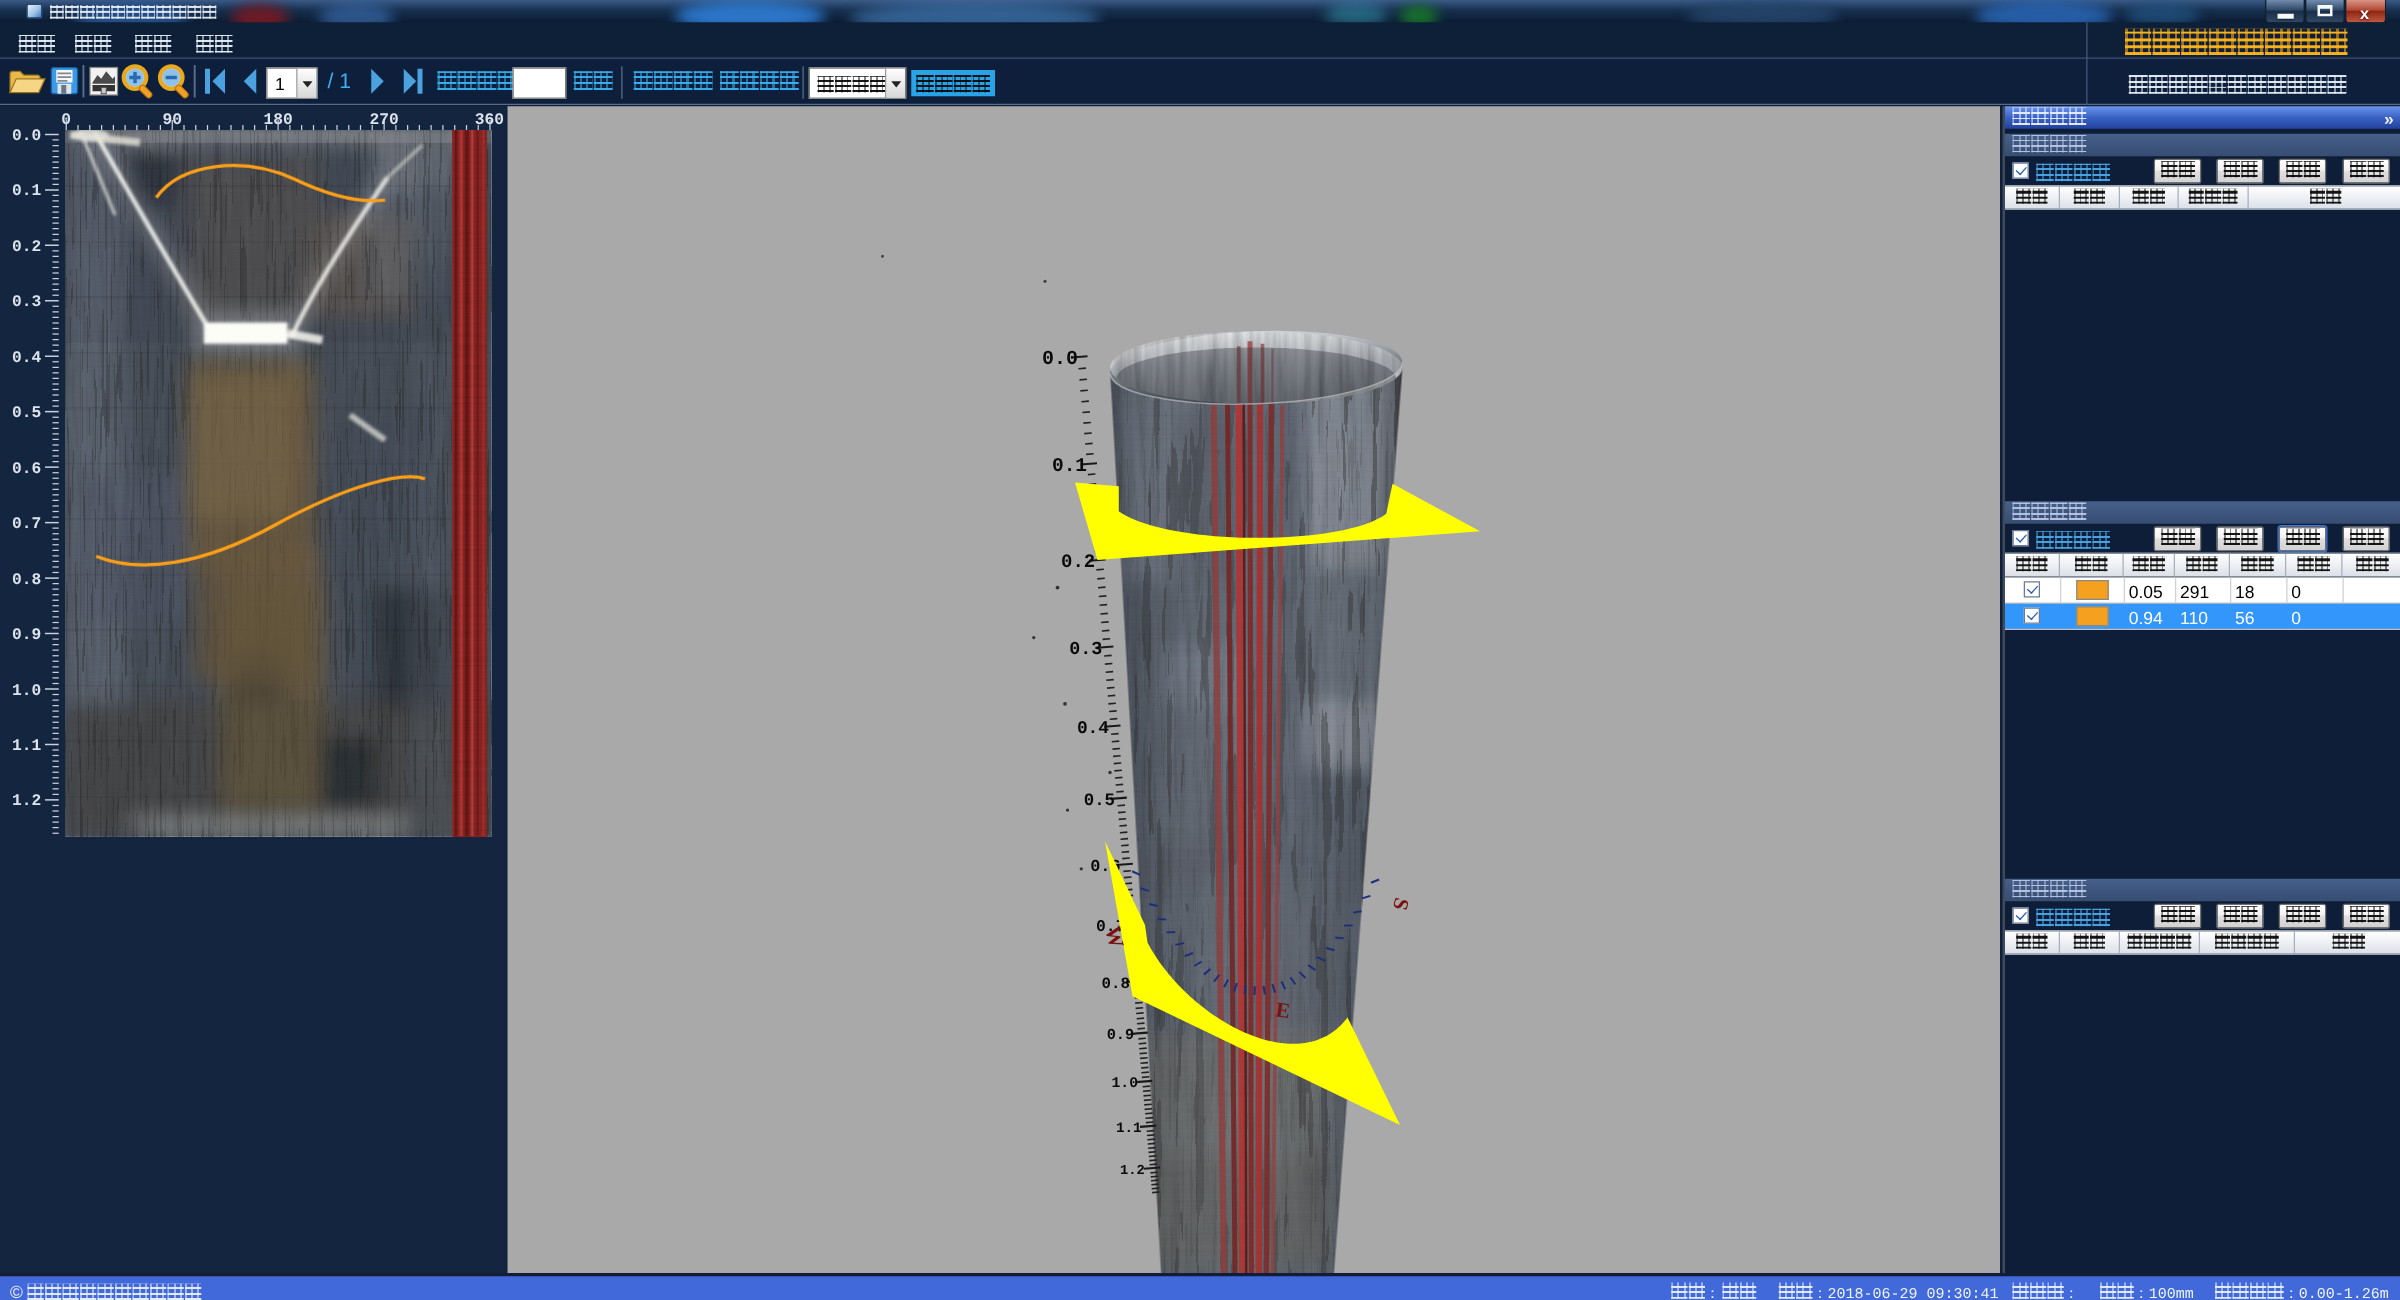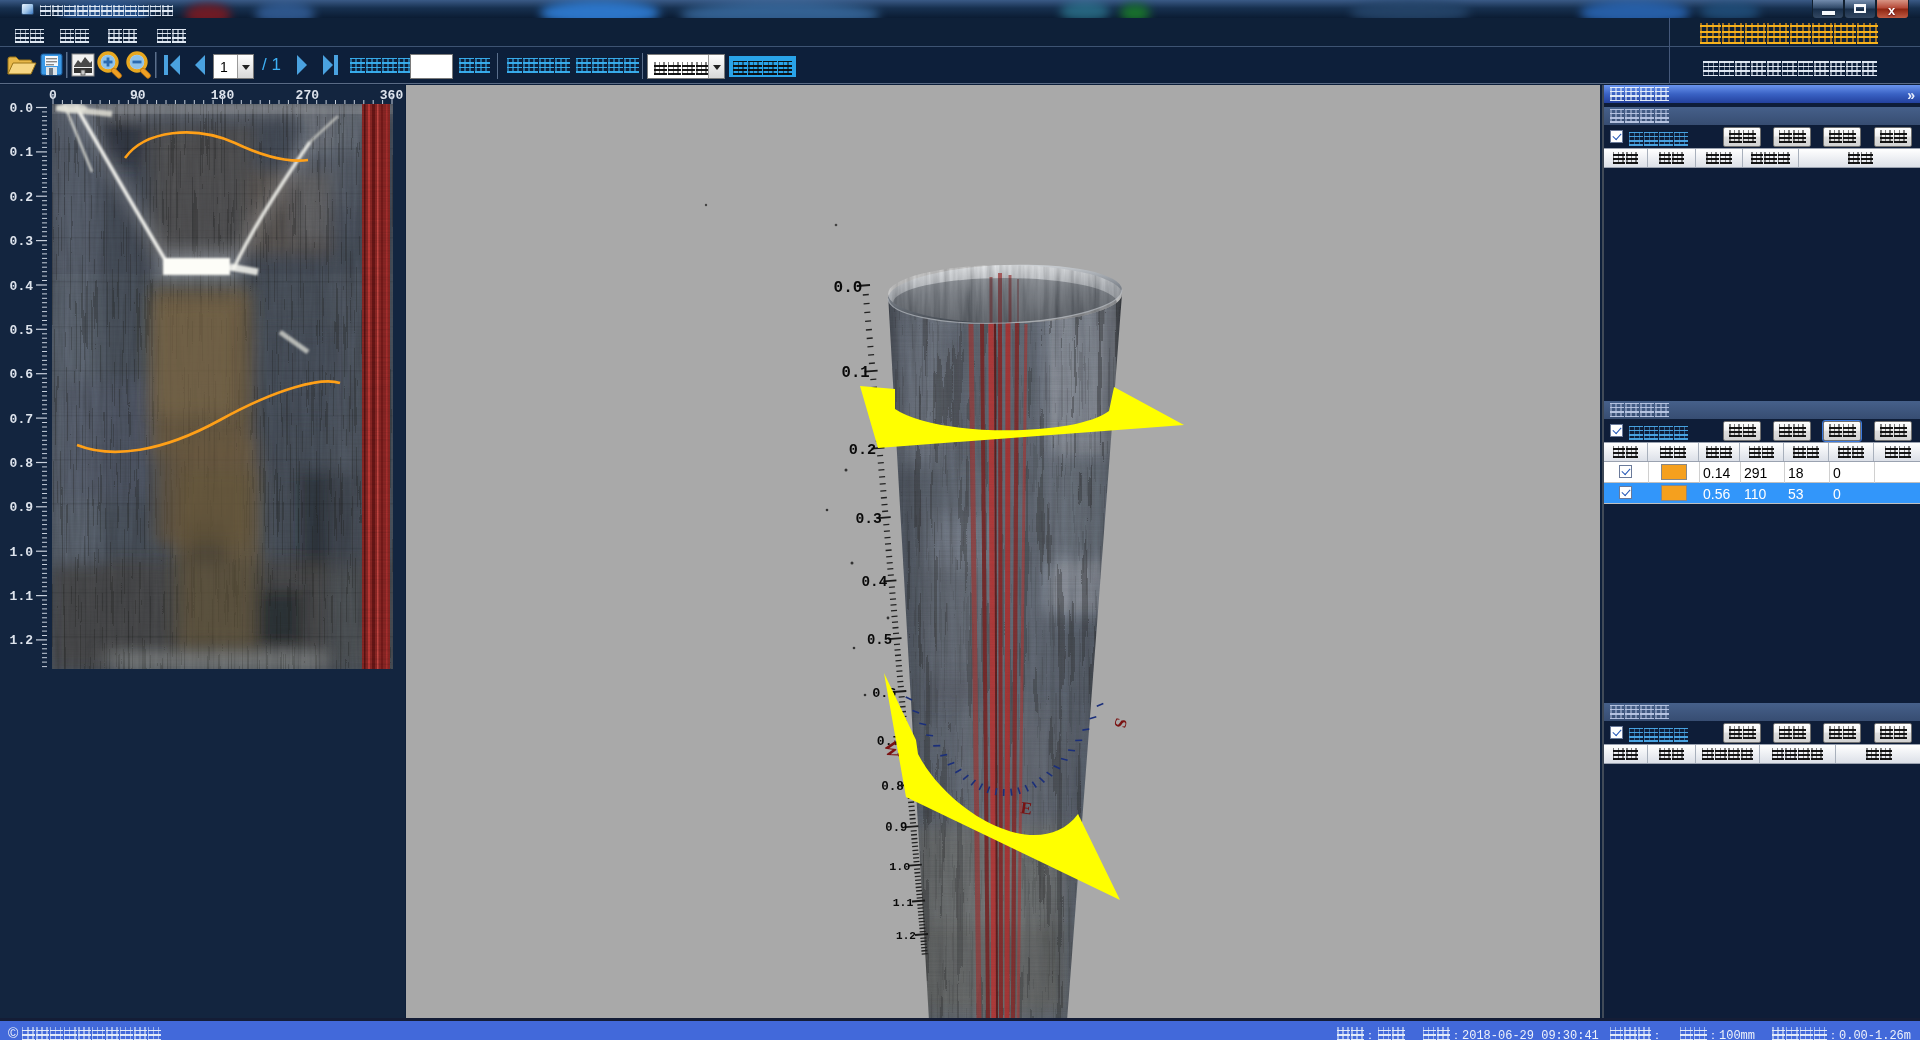--- a/index.html
+++ b/index.html
@@ -778,37 +778,37 @@
     <div class="thc" style="left:44px;width:51px"><i class="cj cK" style="width:12.1px;height:12.1px;margin-right:1px"></i><i class="cj cK" style="width:12.1px;height:12.1px;margin-right:0px"></i></div>
     <div class="thc" style="left:95px;width:41px"><i class="cj cK" style="width:12.1px;height:12.1px;margin-right:1px"></i><i class="cj cK" style="width:12.1px;height:12.1px;margin-right:0px"></i></div>
     <div class="thc" style="left:136px;width:44px"><i class="cj cK" style="width:12.1px;height:12.1px;margin-right:1px"></i><i class="cj cK" style="width:12.1px;height:12.1px;margin-right:0px"></i></div>
     <div class="thc" style="left:180px;width:45px"><i class="cj cK" style="width:12.1px;height:12.1px;margin-right:1px"></i><i class="cj cK" style="width:12.1px;height:12.1px;margin-right:0px"></i></div>
     <div class="thc" style="left:225px;width:45px"><i class="cj cK" style="width:12.1px;height:12.1px;margin-right:1px"></i><i class="cj cK" style="width:12.1px;height:12.1px;margin-right:0px"></i></div>
     <div class="thc" style="left:270px;width:48px;border-right:none"><i class="cj cK" style="width:12.1px;height:12.1px;margin-right:1px"></i><i class="cj cK" style="width:12.1px;height:12.1px;margin-right:0px"></i></div>
   </div>
   <div style="position:relative;height:21px;background:#fff;border-bottom:1px solid #c0c0c0;font-size:14px;color:#000">
     <span class="cbx" style="position:absolute;left:15px;top:3px"></span>
     <span style="position:absolute;left:57px;top:2px;width:26px;height:16px;background:#f5a01e;border:1px solid #888"></span>
-    <span style="position:absolute;left:99px;top:3px">0.14</span>
+    <span style="position:absolute;left:99px;top:3px">0.05</span>
     <span style="position:absolute;left:140px;top:3px">291</span>
     <span style="position:absolute;left:184px;top:3px">18</span>
     <span style="position:absolute;left:229px;top:3px">0</span>
     <span style="position:absolute;left:44px;top:0;width:1px;height:21px;background:#d0d0d0"></span>
     <span style="position:absolute;left:95px;top:0;width:1px;height:21px;background:#d0d0d0"></span>
     <span style="position:absolute;left:136px;top:0;width:1px;height:21px;background:#d0d0d0"></span>
     <span style="position:absolute;left:180px;top:0;width:1px;height:21px;background:#d0d0d0"></span>
     <span style="position:absolute;left:225px;top:0;width:1px;height:21px;background:#d0d0d0"></span>
     <span style="position:absolute;left:270px;top:0;width:1px;height:21px;background:#d0d0d0"></span>
   </div>
   <div style="position:relative;height:21px;background:#3296fa;border-bottom:1px solid #c0c0c0;font-size:14px;color:#fff">
     <span class="cbx" style="position:absolute;left:15px;top:3px"></span>
     <span style="position:absolute;left:57px;top:2px;width:26px;height:16px;background:#f5a01e;border:1px solid #888"></span>
-    <span style="position:absolute;left:99px;top:3px">0.56</span>
+    <span style="position:absolute;left:99px;top:3px">0.94</span>
     <span style="position:absolute;left:140px;top:3px">110</span>
-    <span style="position:absolute;left:184px;top:3px">53</span>
+    <span style="position:absolute;left:184px;top:3px">56</span>
     <span style="position:absolute;left:229px;top:3px">0</span>
   </div>
   <div style="height:199px"></div>
   <div class="sechead"><i class="cj cL" style="width:14.0px;height:14.0px;margin-right:1px"></i><i class="cj cL" style="width:14.0px;height:14.0px;margin-right:1px"></i><i class="cj cL" style="width:14.0px;height:14.0px;margin-right:1px"></i><i class="cj cL" style="width:14.0px;height:14.0px;margin-right:0px"></i></div>
   <div class="ckrow">
         <span style="position:absolute;left:6px;top:5px" class="cbx"></span>
         <span style="position:absolute;left:25px;top:5px"><i class="cj cB" style="width:14.0px;height:14.0px;margin-right:1px"></i><i class="cj cB" style="width:14.0px;height:14.0px;margin-right:1px"></i><i class="cj cB" style="width:14.0px;height:14.0px;margin-right:1px"></i><i class="cj cB" style="width:14.0px;height:14.0px;margin-right:0px"></i></span>
     <div class="rbtn" style="left:119px"><i class="cj cK" style="width:13.0px;height:13.0px;margin-right:1px"></i><i class="cj cK" style="width:13.0px;height:13.0px;margin-right:0px"></i></div>
     <div class="rbtn" style="left:169px"><i class="cj cK" style="width:13.0px;height:13.0px;margin-right:1px"></i><i class="cj cK" style="width:13.0px;height:13.0px;margin-right:0px"></i></div>
     <div class="rbtn" style="left:219px"><i class="cj cK" style="width:13.0px;height:13.0px;margin-right:1px"></i><i class="cj cK" style="width:13.0px;height:13.0px;margin-right:0px"></i></div>

